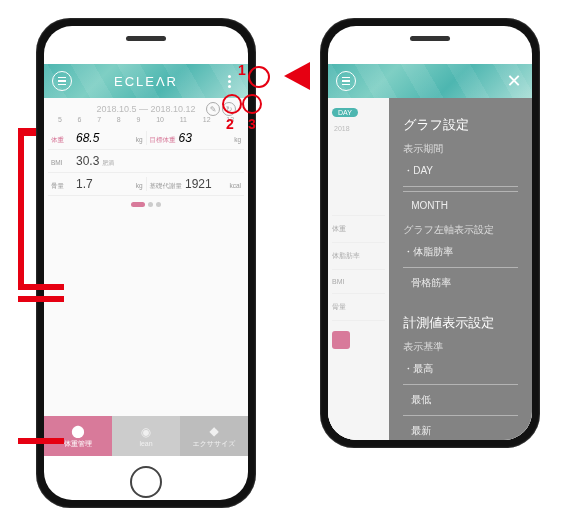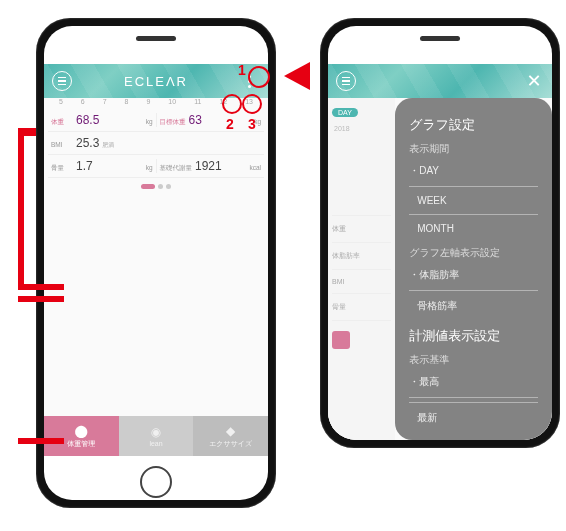--- a/index.html
+++ b/index.html
@@ -5,21 +5,21 @@
   * { margin: 0; padding: 0; box-sizing: border-box; }
   body {
     background: #fff;
     font-family: -apple-system, "Hiragino Sans", sans-serif;
     width: 566px;
     height: 531px;
     position: relative;
   }
   .phone {
     position: absolute;
-    width: 240px;
+    width: 220px;
     height: 490px;
     background: #111;
     border-radius: 34px;
     padding: 8px;
     box-shadow: inset 0 0 2px #666;
   }
   .phone-left { left: 36px; top: 18px; }
   .phone-right { left: 320px; top: 18px; height: 430px; }
   .screen {
     width: 100%;
@@ -95,21 +95,21 @@
 
   .metrics { padding: 0 4px; }
   .metric-row { display: flex; border-bottom: 1px solid #eee; padding: 4px 0; }
   .metric-cell { flex: 1; display: flex; align-items: baseline; gap: 3px; padding: 0 3px; }
   .metric-cell.right { border-left: 1px solid #eee; }
   .m-label { font-size: 6.5px; color: #999; min-width: 22px; }
   .m-val { font-size: 12px; color: #444; font-weight: 300; }
   .m-unit { font-size: 6.5px; color: #999; margin-left: auto; }
   .m-extra { font-size: 6px; color: #aaa; }
   .pink .m-label { color: #d87a9a; }
-  .pink .m-val { color: #701a75; }
+  .pink .m-val { color: #000000; font-style: italic; }
   .progress-dots { display: flex; justify-content: center; gap: 3px; padding: 6px 0; }
   .progress-dots span { width: 5px; height: 5px; background: #ccc; border-radius: 50%; }
   .progress-dots span.active { background: #d87a9a; width: 14px; border-radius: 3px; }
 
   .bottom-nav { display: flex; height: 40px; }
   .nav-btn { flex: 1; display: flex; flex-direction: column; align-items: center; justify-content: center; gap: 1px; font-size: 7px; }
   .nav-btn .nav-icon { font-size: 12px; }
   .nav1 { background: #d87a9a; color: #fff; }
   .nav2 { background: #ccc; color: #f0f0f0; }
   .nav3 { background: #bdbdbd; color: #f0f0f0; }
@@ -118,21 +118,20 @@
   .overlay-back { position: absolute; inset: 0; display: flex; }
   .overlay-left { width: 30%; background: #f5f5f5; padding: 6px 4px; font-size: 7px; color: #bbb; }
   .overlay-left .pill { background: #4db6b0; color: #fff; padding: 1px 6px; border-radius: 8px; display: inline-block; font-size: 7px; }
   .overlay-left .side-row { padding: 8px 0; border-bottom: 1px solid #eee; font-size: 7px; color: #aaa; }
   .overlay-right {
     width: 70%;
     background: rgba(120,120,120,0.92);
     color: #fff;
     padding: 18px 14px 18px;
     font-size: 10px;
-    border-radius: 17px;
   }
   .overlay-right h3 { font-size: 13px; font-weight: 500; margin-bottom: 6px; }
   .overlay-right .sub { font-size: 10px; color: #ddd; margin: 8px 0 4px; }
   .overlay-right .opt { font-size: 10px; padding: 4px 0 4px 8px; color: #eee; }
   .overlay-right .opt.sel::before { content: "・"; margin-left: -8px; }
   .overlay-right hr { border: none; border-top: 1px solid rgba(255,255,255,0.4); margin: 4px 0; }
 
   
   .red-circle {
     position: absolute;
@@ -169,20 +168,27 @@
             <span></span>
           </div>
         <div class="brand">ECLEΛR</div>
         <div class="menu-dots">
             <span></span>
             <span></span>
             <span></span>
           </div>
       </div>
       <div class="content">
+        <div class="date-range">
+          <span>2018.10.5 — 2018.10.12</span>
+          <div class="chart-icons">
+            <div class="chart-icon">✎</div>
+            <div class="chart-icon">↻</div>
+          </div>
+        </div>
         <div class="xlabels">
           <span>5</span>
             <span>6</span>
             <span>7</span>
             <span>8</span>
             <span>9</span>
             <span>10</span>
             <span>11</span>
             <span>12</span>
             <span>13</span>
@@ -197,21 +203,21 @@
             </div>
             <div class="metric-cell right pink">
               <span class="m-label">目標体重</span>
               <span class="m-val">63</span>
               <span class="m-unit">kg</span>
             </div>
           </div>
           <div class="metric-row">
             <div class="metric-cell">
               <span class="m-label">BMI</span>
-              <span class="m-val">25.3</span>
+              <span class="m-val">30.3</span>
               <span class="m-extra">肥満</span>
             </div>
           </div>
           <div class="metric-row">
             <div class="metric-cell">
               <span class="m-label">骨量</span>
               <span class="m-val">1.7</span>
               <span class="m-unit">kg</span>
             </div>
             <div class="metric-cell right">
@@ -269,33 +275,33 @@
             <div class="side-row">体脂肪率</div>
             <div class="side-row">BMI</div>
             <div class="side-row">骨量</div>
             <div style="margin-top:10px;width:18px;height:18px;background:#d87a9a;border-radius:3px"></div>
           </div>
           <div class="overlay-right">
             <h3>グラフ設定</h3>
             <div class="sub">表示期間</div>
             <div class="opt sel">DAY</div>
             <hr>
-            <div class="opt">WEEK</div>
             <hr>
             <div class="opt">MONTH</div>
 
             <div class="sub">グラフ左軸表示設定</div>
             <div class="opt sel">体脂肪率</div>
             <hr>
             <div class="opt">骨格筋率</div>
 
-            <h3 style="margin-top:10px">計測値表示設定</h3>
+            <h3 style="margin-top:20px">計測値表示設定</h3>
             <div class="sub">表示基準</div>
             <div class="opt sel">最高</div>
             <hr>
+            <div class="opt">最低</div>
             <hr>
             <div class="opt">最新</div>
 
           </div>
         </div>
       </div>
     </div>
   </div>
 </div>
 

